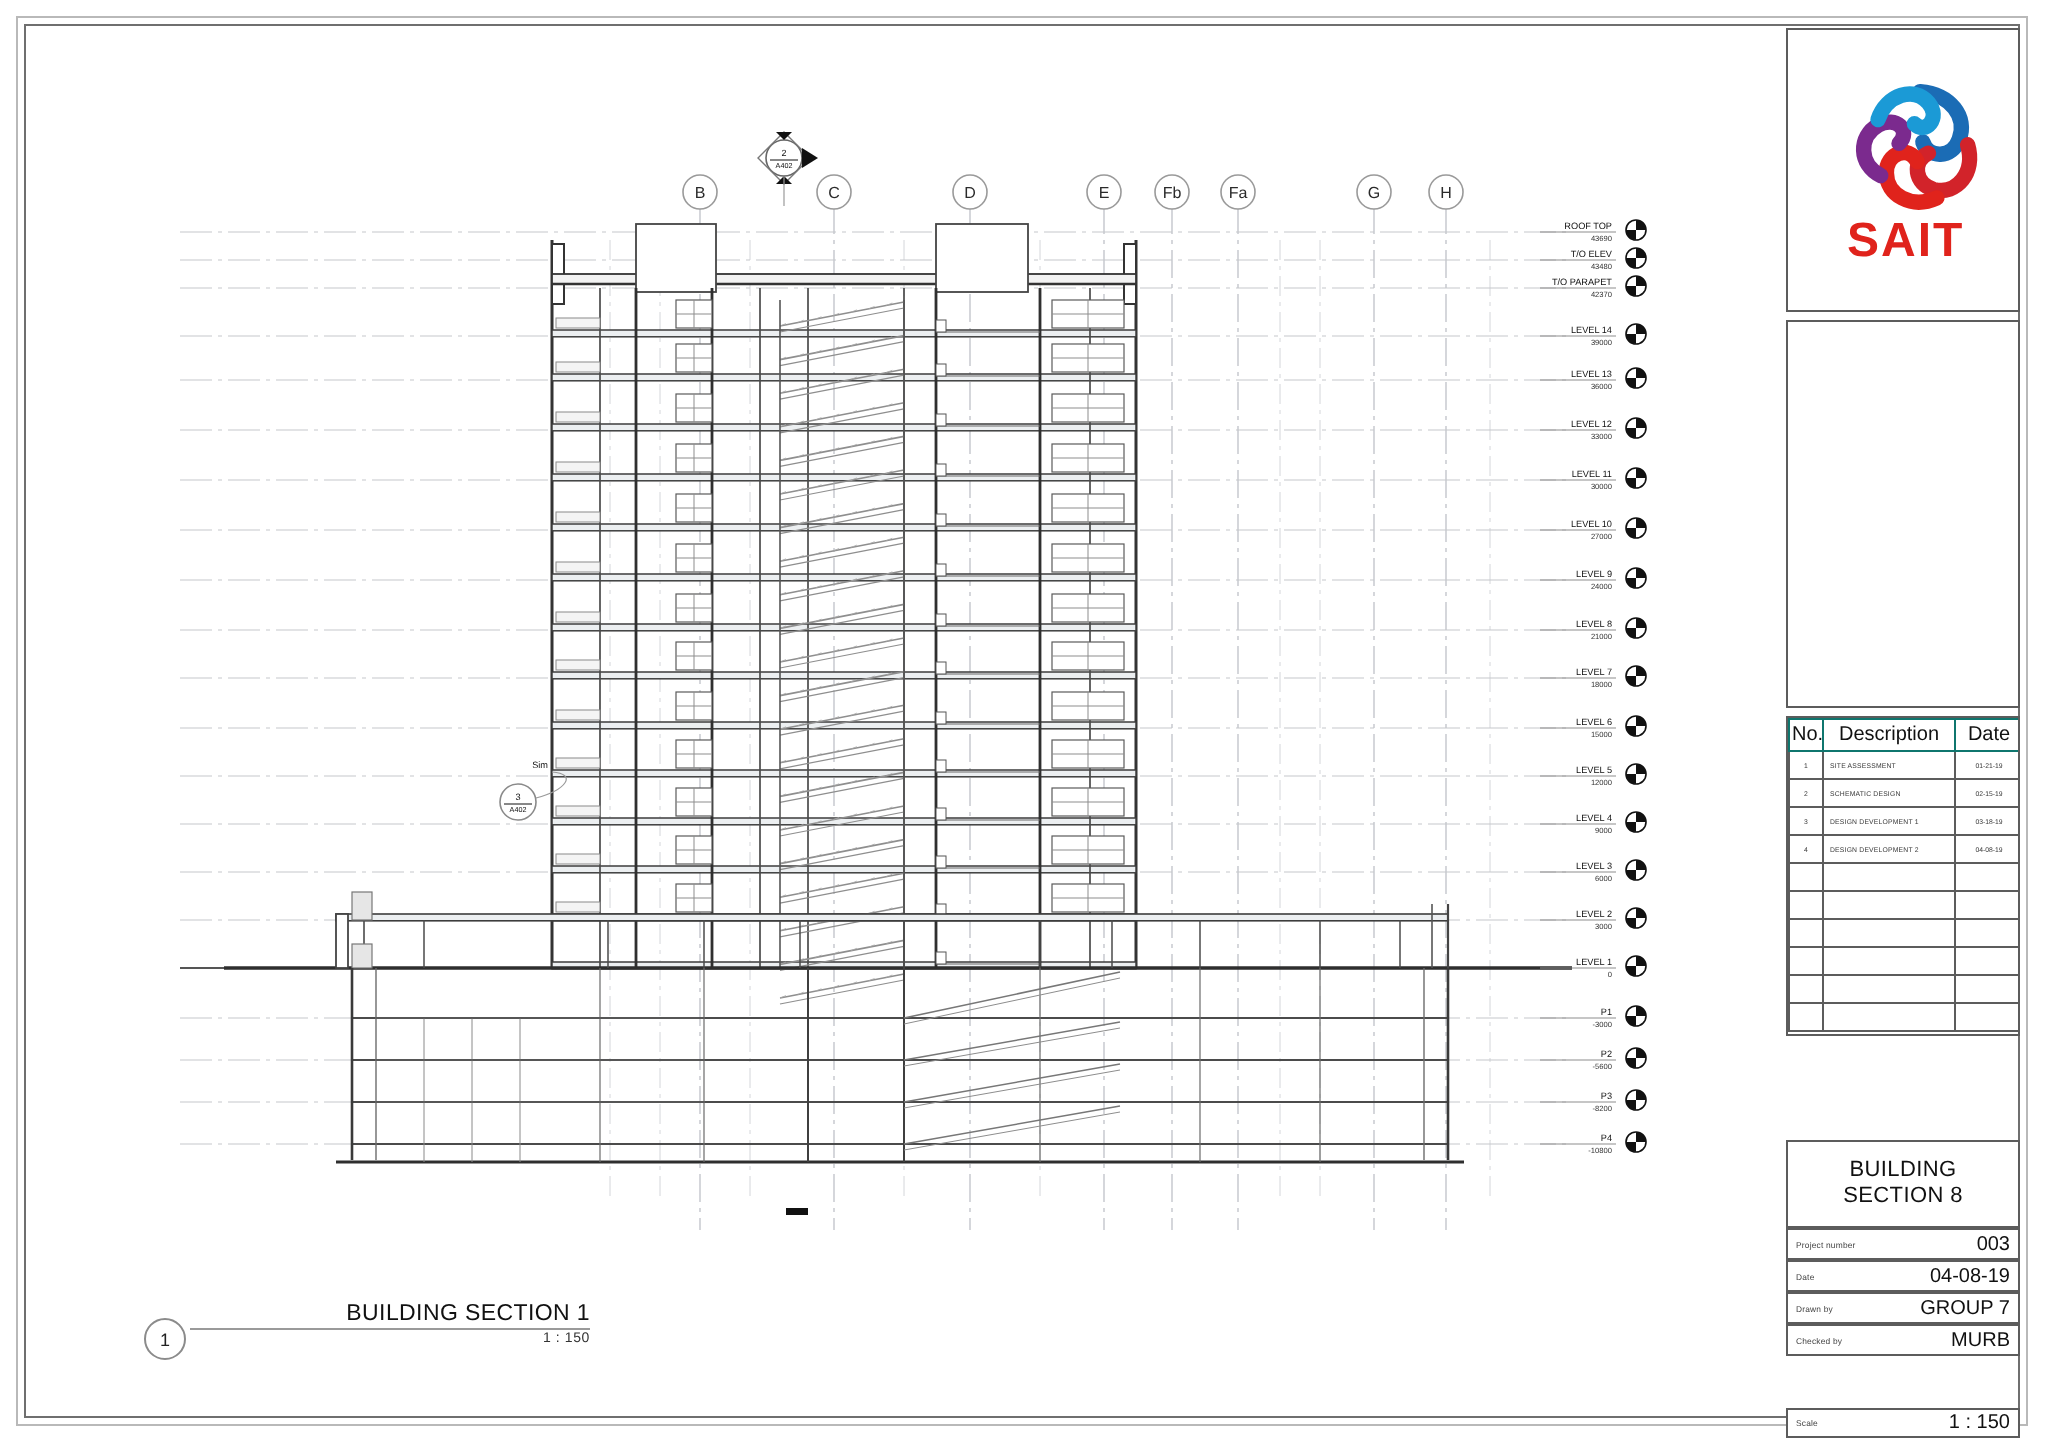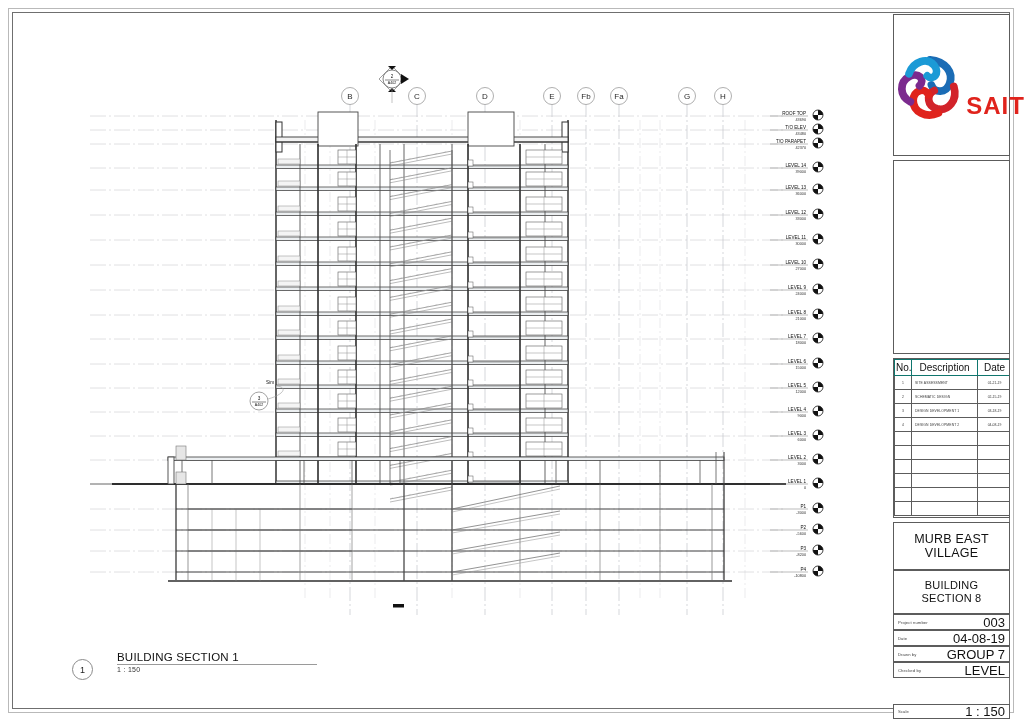--- a/index.html
+++ b/index.html
@@ -12,21 +12,21 @@
   .paper-border{position:absolute;left:8px;top:8px;width:1006px;height:705px;
                 border:1px solid #b9b9b9;box-sizing:border-box;}
   .paper-border2{position:absolute;left:12px;top:12px;width:998px;height:697px;
                 border:1px solid #6f6f6f;box-sizing:border-box;}
 
   
   .tb{position:absolute;left:893px;top:12px;width:117px;height:697px;box-sizing:border-box;}
   .tb-box{position:absolute;left:0;border:1px solid #5c5c5c;box-sizing:border-box;background:#fff;}
 
   .tb-logo{top:2px;width:117px;height:142px;display:flex;align-items:center;justify-content:center;}
-  .logo-wrap{display:flex;flex-direction:row;align-items:flex-end;margin-left:16px;}
+  .logo-wrap{display:flex;flex-direction:column;align-items:flex-start;margin-left:16px;}
   .logo-word{font-weight:bold;font-size:24px;letter-spacing:1px;color:#e0231c;
              margin-top:1px;font-family:"Liberation Sans",sans-serif;}
 
   .tb-blank{top:148px;width:117px;height:194px;}
 
   .tb-rev{top:346px;width:117px;height:160px;padding:0;overflow:hidden;}
   table.rev{border-collapse:collapse;width:100%;table-layout:fixed;}
   table.rev th{font-size:10px;font-weight:normal;border:1px solid #0f766e;
                height:13px;line-height:13px;color:#111;}
   table.rev td{font-size:3.4px;border:1px solid #5c5c5c;height:11px;
@@ -36,36 +36,36 @@
 
   .tb-proj{top:510px;width:117px;height:48px;display:flex;align-items:center;justify-content:center;}
   .proj-name{font-size:12.5px;text-align:center;line-height:14px;letter-spacing:.2px;}
   .tb-sheetname{top:558px;width:117px;height:44px;display:flex;align-items:center;justify-content:center;}
   .sheet-name{font-size:11px;text-align:center;line-height:13px;letter-spacing:.2px;}
 
   .tb-field{width:117px;height:16px;}
   .fld{position:absolute;display:flex;align-items:center;justify-content:space-between;
        padding:0 4px;box-sizing:border-box;width:100%;height:100%;}
   .fld .k{font-size:4.2px;color:#444;letter-spacing:.1px;}
-  .fld .v{font-size:13px;color:#111;}
+  .fld .v{font-size:10px;color:#111;}
 
   .tb-num{top:666px;width:117px;height:26px;display:flex;align-items:center;justify-content:center;}
   .sheet-num{font-size:16px;letter-spacing:.5px;}
   .tb-scale{top:692px;width:117px;height:15px;}
 
   
   .dwg{position:absolute;left:14px;top:14px;width:876px;height:693px;overflow:hidden;}
   .dwg svg{display:block;}
 
   
   .view-title{position:absolute;left:72px;top:651px;display:flex;align-items:flex-start;}
   .vt-bub{width:19px;height:19px;border:1px solid #8b8b8b;border-radius:50%;
           display:flex;align-items:center;justify-content:center;font-size:9px;
           color:#222;margin-top:8px;background:#fff;}
-  .vt-txt{margin-left:24px;}
+  .vt-txt{margin-left:2px;text-align:right;}
   .vt-name{font-size:11.5px;color:#111;letter-spacing:.2px;white-space:nowrap;}
   .vt-rule{width:200px;height:1px;background:#9a9a9a;margin-top:1px;}
   .vt-scale{font-size:7px;color:#333;margin-top:1px;letter-spacing:.3px;}
 </style>
 </head>
 <body>
 
 <div class="sheet">
 
   <div class="paper-border"></div>
@@ -861,26 +861,20 @@
             </tr>
             <tr>
               <td>&nbsp;</td>
               <td>&nbsp;</td>
               <td>&nbsp;</td>
             </tr>
           </tbody>
       </table>
     </div>
 
-    <div class="tb-box tb-proj">
-      <div class="proj-name">
-        <div>MURB EAST</div>
-        <div>VILLAGE</div>
-      </div>
-    </div>
 
     <div class="tb-box tb-sheetname">
       <div class="sheet-name">
         <div>BUILDING</div>
         <div>SECTION 8</div>
       </div>
     </div>
 
     <div class="tb-box tb-field" style="top:602px">
       <div class="fld">
@@ -896,21 +890,21 @@
     </div>
     <div class="tb-box tb-field" style="top:634px">
       <div class="fld">
           <span class="k">Drawn by</span>
                        <span class="v">GROUP 7</span>
         </div>
     </div>
     <div class="tb-box tb-field" style="top:650px">
       <div class="fld">
           <span class="k">Checked by</span>
-                       <span class="v">LEVEL</span>
+                       <span class="v">MURB</span>
         </div>
     </div>
 
 
     <div class="tb-box tb-scale">
       <div class="fld">
           <span class="k">Scale</span>
                        <span class="v">1 : 150</span>
         </div>
     </div>

